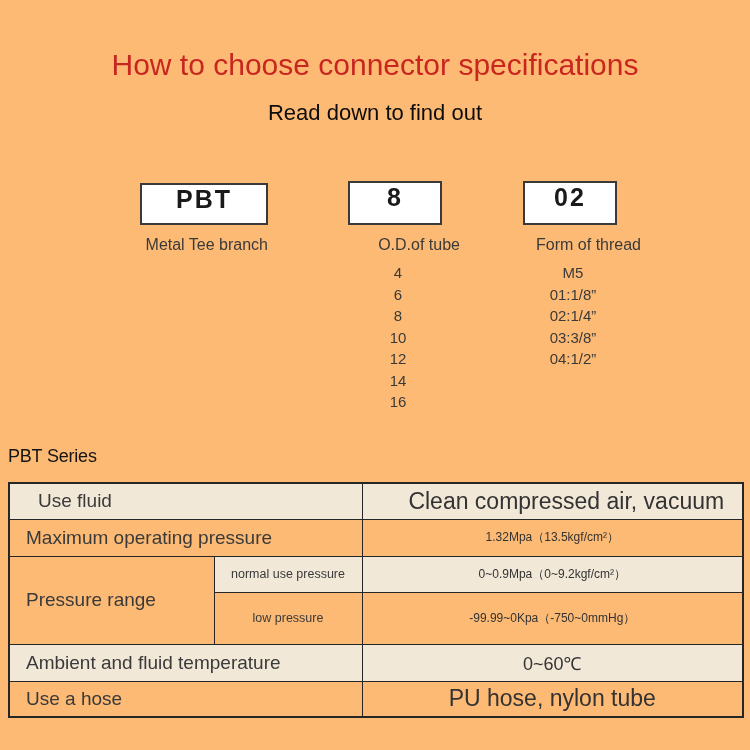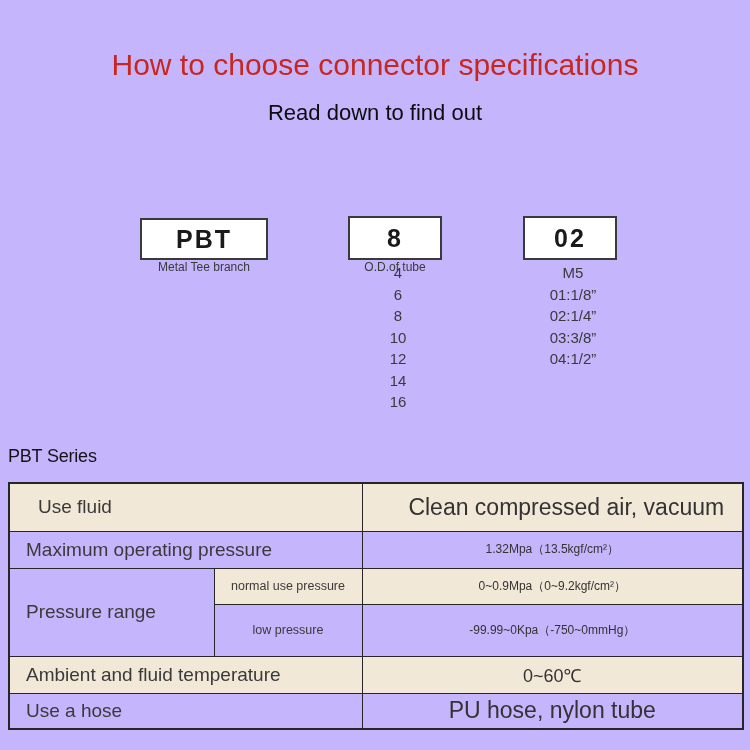--- a/index.html
+++ b/index.html
@@ -6,21 +6,21 @@
     --accent-red: #c8261f;
     --table-beige: #f2e8d8;
     --table-border: #262626;
   }
   * { margin: 0; padding: 0; box-sizing: border-box; }
   html, body { background: #ffffff; }
   .page {
     position: relative;
     width: 750px;
     height: 750px;
-    background: #c4b5fd;
+    background: #fdba74;
     font-family: "Liberation Sans", sans-serif;
     overflow: hidden;
   }
   .title {
     position: absolute;
     top: 48px; left: 0;
     width: 100%;
     text-align: center;
     font-size: 30px;
     color: var(--accent-red, #c8261f);
@@ -31,40 +31,37 @@
     width: 100%;
     text-align: center;
     font-size: 22px;
     color: #0d0d0d;
   }
   .code-box {
     position: absolute;
     border: 2px solid #3a3a3a;
     background: #ffffff;
     display: flex;
-    align-items: center;
     justify-content: center;
-    margin-top: 35px;
   }
   .code-box .code-text {
     font-weight: bold;
     font-size: 25px;
     letter-spacing: 2px;
     color: #1a1a1a;
   }
   .box-series { left: 140px; top: 183px; width: 128px; height: 42px; }
   .box-od     { left: 348px; top: 181px; width: 94px;  height: 44px; }
   .box-thread { left: 523px; top: 181px; width: 94px;  height: 44px; }
   .box-label {
     position: absolute;
     top: 236px;
-    font-size: 12px;
+    font-size: 16px;
     color: #3a3a3a;
-    text-align: center;
-    margin-top: 24px;
+    text-align: right;
   }
   .label-series { left: 140px; width: 128px; }
   .label-od     { left: 330px; width: 130px; }
   .label-thread { left: 497px; width: 144px; }
   .option-list {
     position: absolute;
     top: 262px;
     text-align: center;
     font-size: 15px;
     line-height: 21.5px;
@@ -87,21 +84,21 @@
     border-collapse: collapse;
     table-layout: fixed;
     border: 2px solid var(--table-border, #262626);
   }
   .spec-table td {
     border: 1px solid var(--table-border, #262626);
     vertical-align: middle;
     overflow: hidden;
     white-space: nowrap;
   }
-  .spec-table tr.r1 td { height: 48px; padding-left: 28px; }
+  .spec-table tr.r1 td { height: 36px; padding-left: 28px; }
   .spec-table tr.r2 td { height: 37px; }
   .spec-table tr.r3 td { height: 36px; }
   .spec-table tr.r4 td { height: 52px; }
   .spec-table tr.r5 td { height: 37px; }
   .spec-table tr.r6 td { height: 36px; margin-left: 20px; }
   .spec-table td.label {
     font-size: 19px;
     color: #3a3a3a;
     padding-left: 16px;
     text-align: left;
@@ -133,20 +130,21 @@
   </div>
   <div class="code-box box-od">
     <span class="code-text">8</span>
   </div>
   <div class="code-box box-thread">
     <span class="code-text">02</span>
   </div>
 
   <div class="box-label label-series">Metal Tee branch</div>
   <div class="box-label label-od">O.D.of tube</div>
+  <div class="box-label label-thread">Form of thread</div>
 
   <div class="option-list od-list">
     <div>4</div>
     <div>6</div>
     <div>8</div>
     <div>10</div>
     <div>12</div>
     <div>14</div>
     <div>16</div>
   </div>

